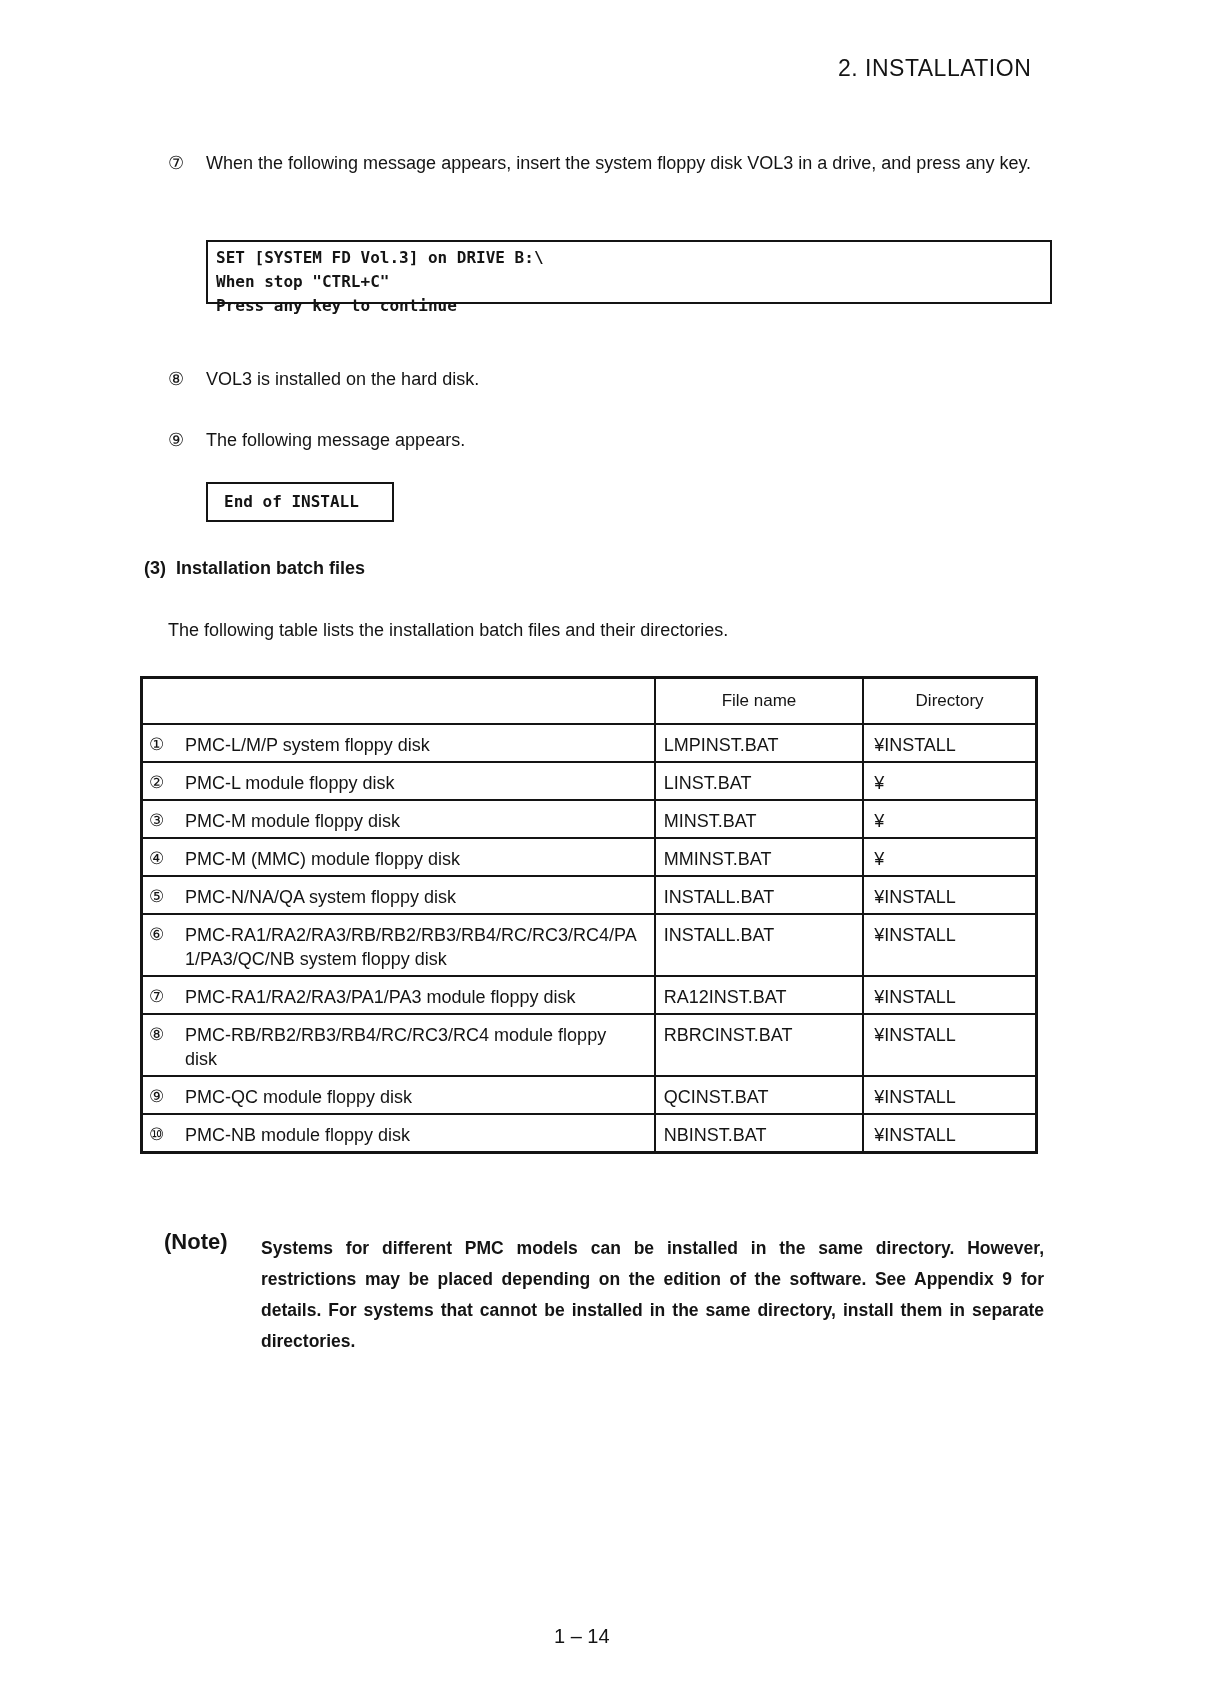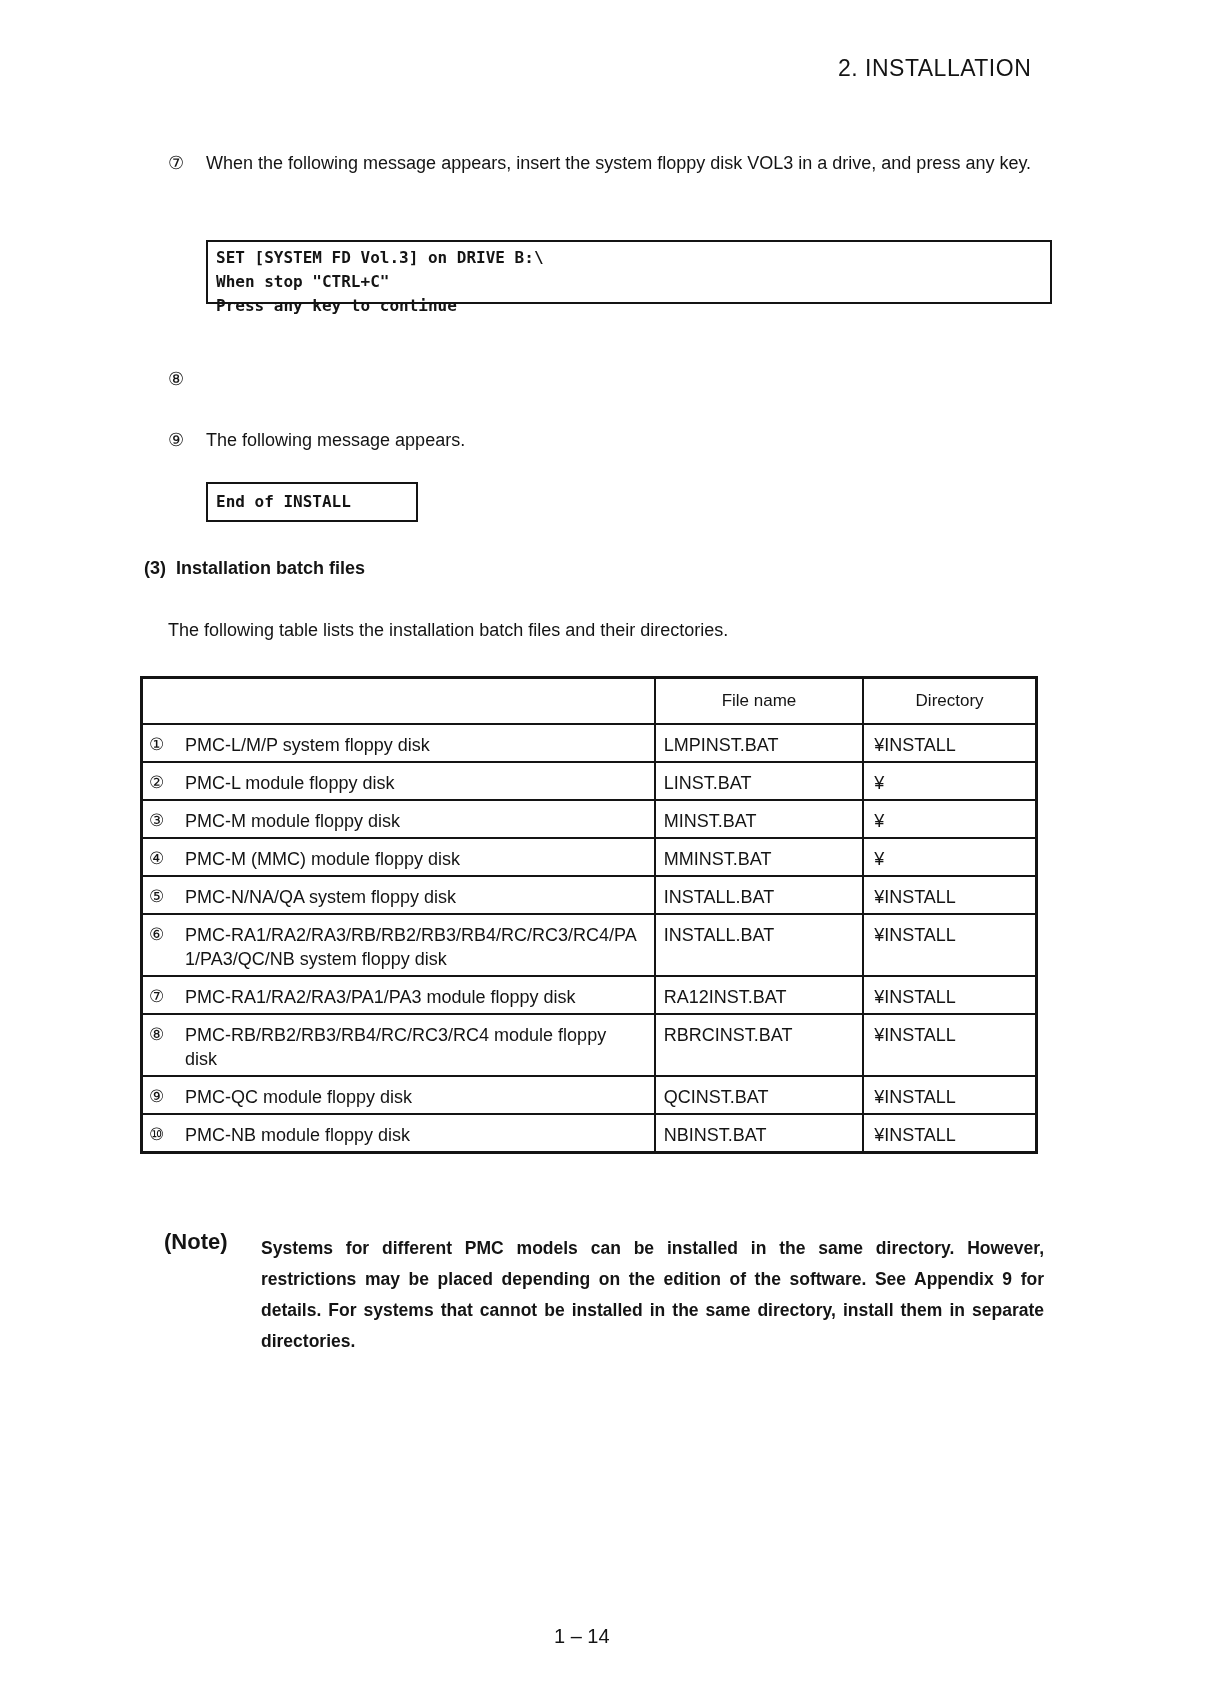--- a/index.html
+++ b/index.html
@@ -55,23 +55,23 @@
     .message-box-1 {
       left: 206px;
       top: 240px;
       width: 846px;
       height: 64px;
       white-space: pre;
     }
     .message-box-2 {
       left: 206px;
       top: 482px;
-      width: 212px;
+      width: 188px;
       height: 40px;
-      padding: 6px 8px;
+      padding: 6px 16px;
       white-space: pre;
     }
     .subsection-title {
       position: absolute;
       left: 144px;
       top: 558px;
       font-size: 18px;
       font-weight: bold;
     }
     .subsection-title .label {
@@ -173,20 +173,21 @@
   <span class="num">⑦</span>
   <span class="text">When the following message appears, insert the system floppy disk VOL3 in a drive, and press any key.</span>
 </div>
 
 <div class="message-box message-box-1"><span>SET [SYSTEM FD Vol.3] on DRIVE B:\</span>
 <span>When stop "CTRL+C"</span>
 <span>Press any key to continue</span></div>
 
 <div class="step step-8">
   <span class="num">⑧</span>
+  <span class="text">VOL3 is installed on the hard disk.</span>
 </div>
 
 <div class="step step-9">
   <span class="num">⑨</span>
   <span class="text">The following message appears.</span>
 </div>
 
 <div class="message-box message-box-2">End of INSTALL</div>
 
 <div class="subsection-title">

